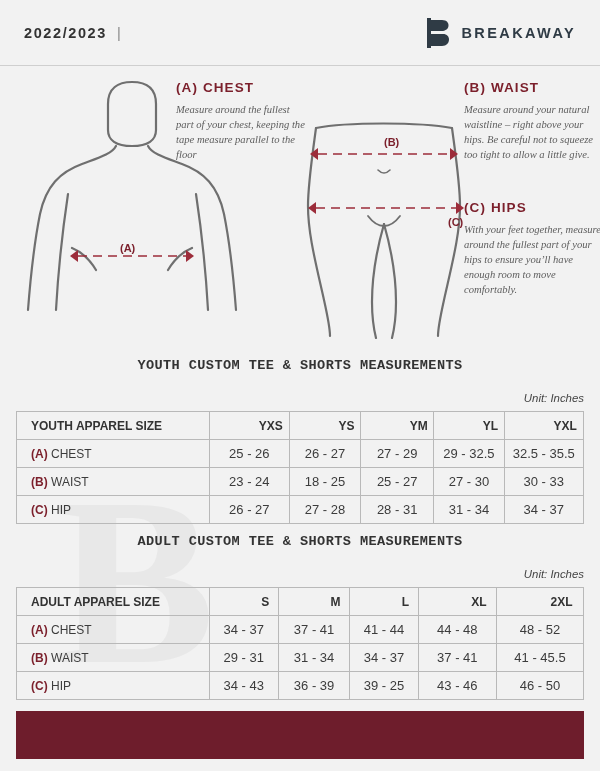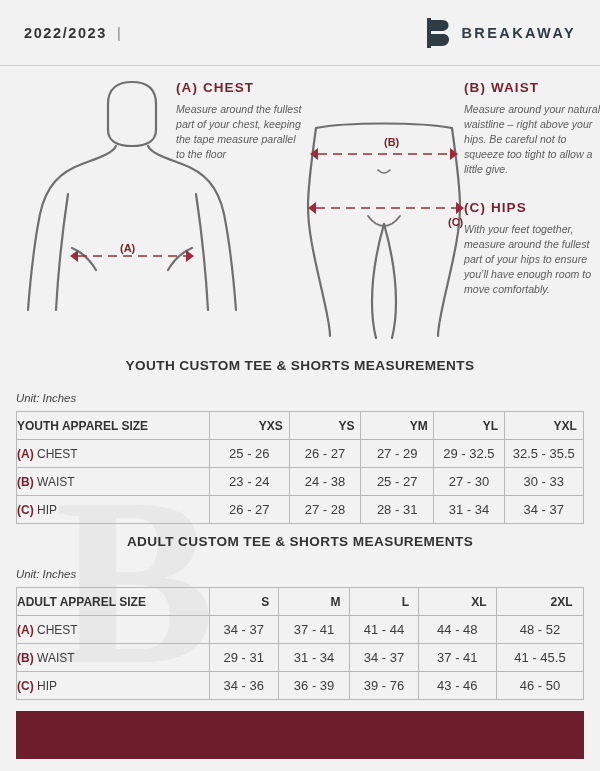--- a/index.html
+++ b/index.html
@@ -90,41 +90,43 @@
     font-weight: bold;
     letter-spacing: 1.1px;
     color: #7b1f2b;
   }
   .desc p {
     margin: 0;
     font-size: 10.6px;
     line-height: 1.42;
     font-style: italic;
     color: #5d5d5d;
+    font-family: Liberation Serif, serif;
   }
   .desc-chest { left: 160px; top: 6px; width: 130px; }
   .desc-waist { left: 448px; top: 6px; width: 140px; }
   .desc-hips  { left: 448px; top: 126px; width: 142px; }
 
   
   .section {
     position: relative;
     z-index: 2;
     padding: 0 16px;
   }
   .table-title {
     text-align: center;
     font-size: 13.6px;
     font-weight: bold;
     letter-spacing: 0.4px;
     color: #333;
     margin: 10px 0 1px;
+    font-family: Liberation Mono, monospace;
   }
   .table-unit {
-    text-align: left;
+    text-align: right;
     font-size: 11.4px;
     font-style: italic;
     color: #444;
     margin-bottom: 7px;
     margin-top: 19px;
   }
   table {
     width: 100%;
     border-collapse: collapse;
     background: transparent;
@@ -139,21 +141,21 @@
   }
   thead th {
     font-size: 12px;
     font-weight: bold;
     color: #333;
     padding-left: 44px;
   }
   thead th.rowlabel,
   tbody td.rowlabel {
     text-align: left;
-    padding-left: 0;
+    padding-left: 14px;
     width: 34%;
   }
   tbody td.rowlabel {
     font-size: 12px;
     color: #3c3c3c;
   }
   .letter {
     color: #7b1f2b;
     font-weight: bold;
   }
@@ -287,21 +289,21 @@
           <td>27 - 29</td>
           <td>29 - 32.5</td>
           <td>32.5 - 35.5</td>
         </tr>
         <tr>
           <td class="rowlabel">
             <span class="letter">(B)</span>
             <span>WAIST</span>
           </td>
           <td>23 - 24</td>
-          <td>24 - 38</td>
+          <td>18 - 25</td>
           <td>25 - 27</td>
           <td>27 - 30</td>
           <td>30 - 33</td>
         </tr>
         <tr>
           <td class="rowlabel">
             <span class="letter">(C)</span>
             <span>HIP</span>
           </td>
           <td>26 - 27</td>
@@ -349,23 +351,23 @@
           <td>31 - 34</td>
           <td>34 - 37</td>
           <td>37 - 41</td>
           <td>41 - 45.5</td>
         </tr>
         <tr>
           <td class="rowlabel">
             <span class="letter">(C)</span>
             <span>HIP</span>
           </td>
-          <td>34 - 36</td>
+          <td>34 - 43</td>
           <td>36 - 39</td>
-          <td>39 - 76</td>
+          <td>39 - 25</td>
           <td>43 - 46</td>
           <td>46 - 50</td>
         </tr>
       </tbody>
     </table>
   </div>
 
   <div class="footer-bar"></div>
 
 </div>

